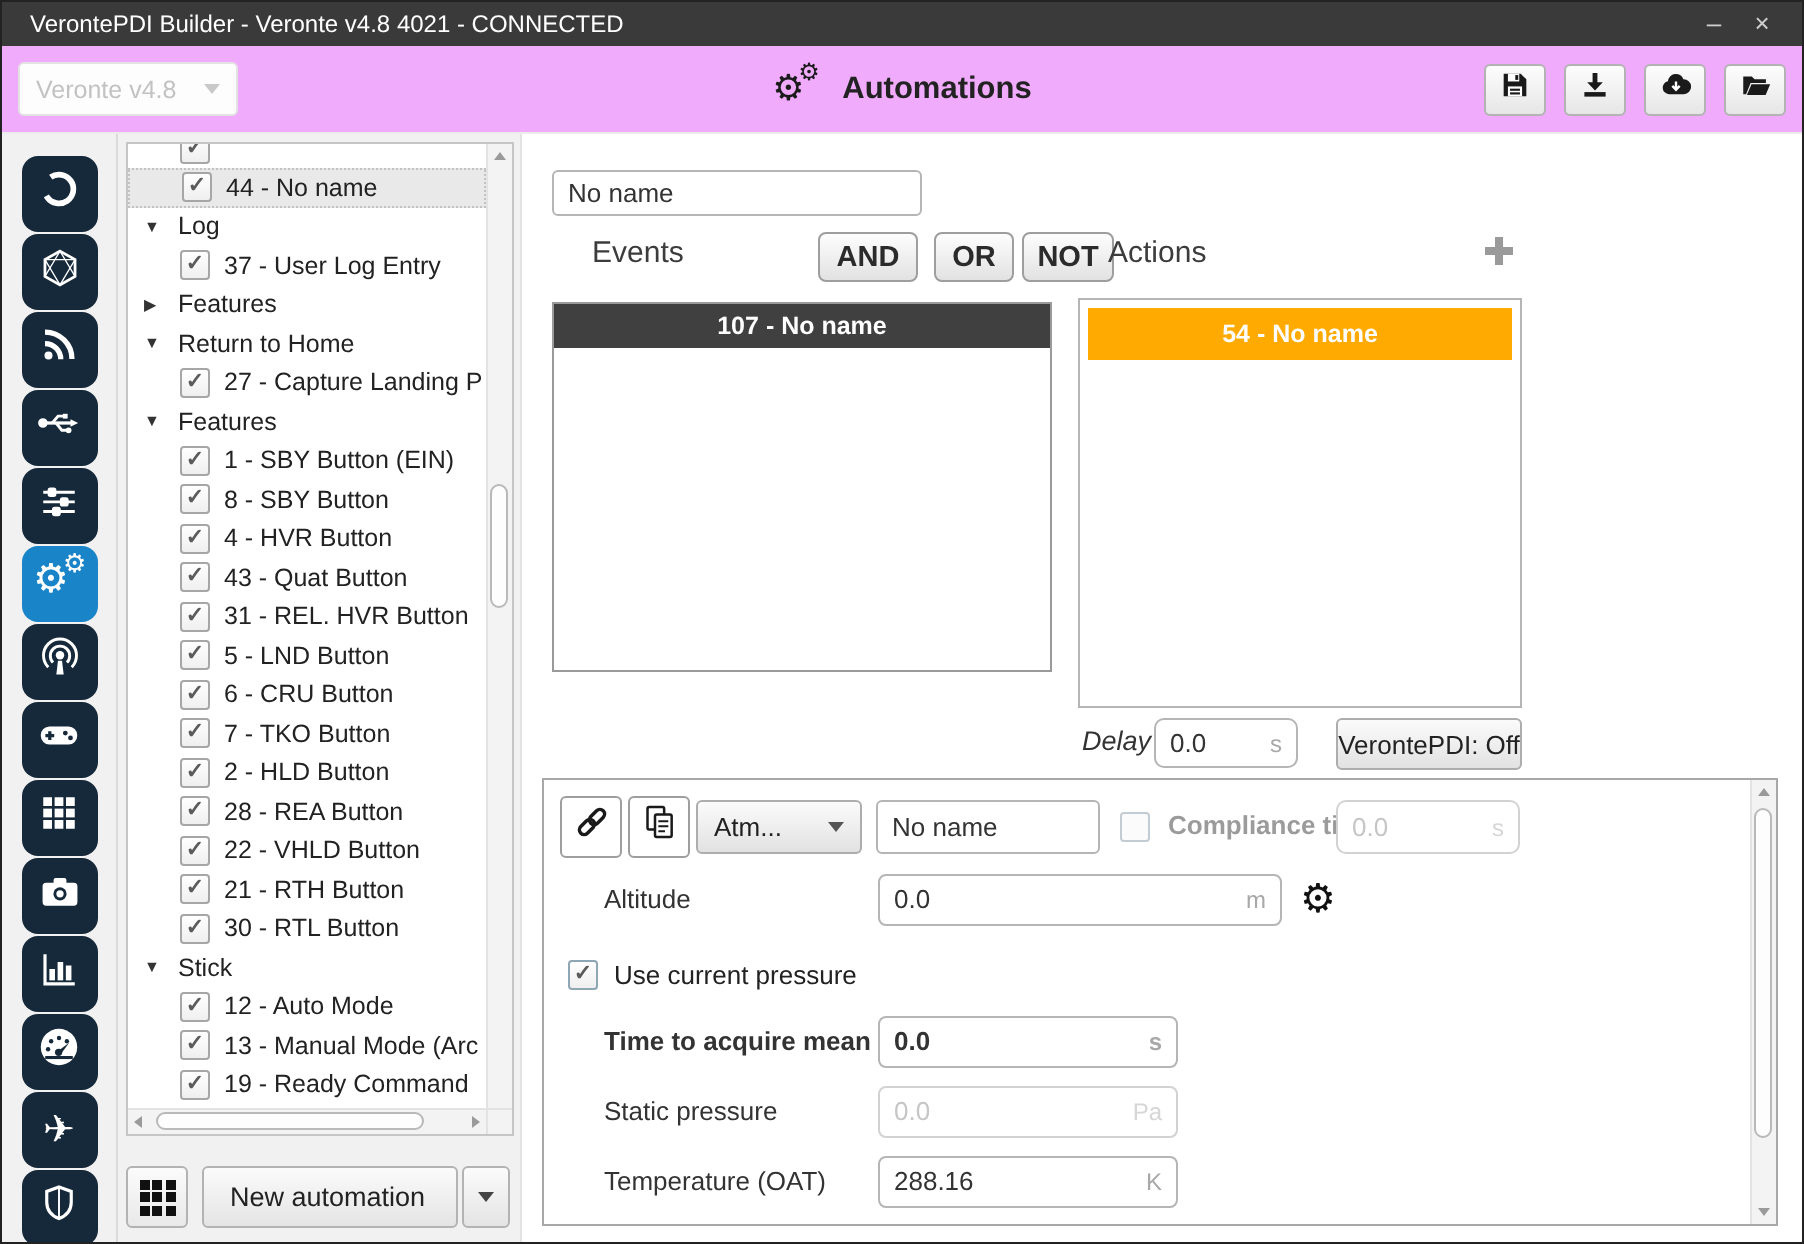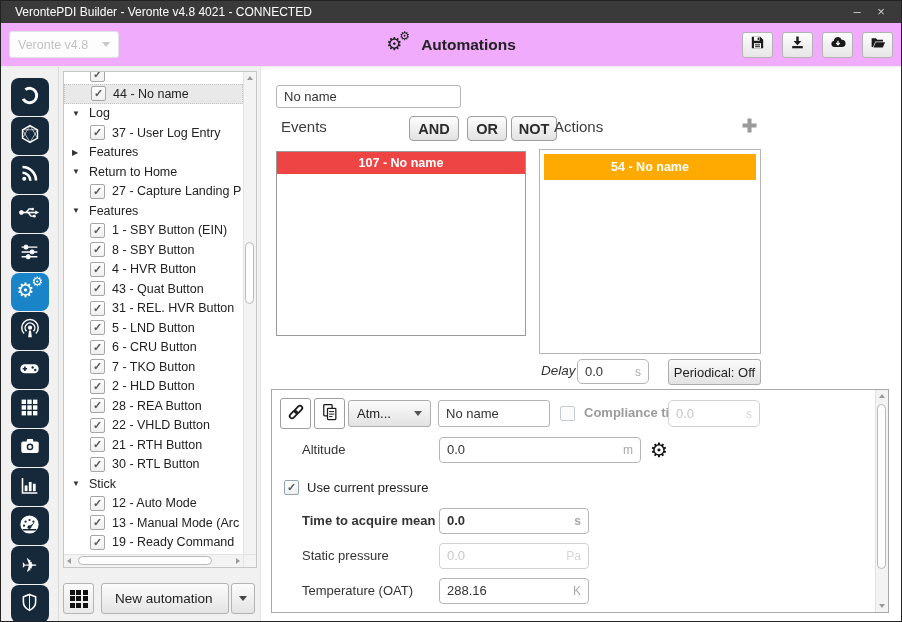--- a/index.html
+++ b/index.html
@@ -454,42 +454,42 @@
         </div>
       </div>
     </div>
 
     <div class="main-area">
 
       <div class="text-input abs" style="left:15px;top:18px;width:185px;height:23px;">
         <span>No name</span>
       </div>
 
-      <div class="sec-label" style="left:20px;top:51px;">Events</div>
+      <div class="sec-label" style="left:35px;top:51px;">Events</div>
       <div class="logic-btn" style="left:148px;top:49px;width:50px;">AND</div>
       <div class="logic-btn" style="left:206px;top:49px;width:40px;">OR</div>
       <div class="logic-btn" style="left:250px;top:49px;width:46px;">NOT</div>
       <div class="sec-label" style="left:293px;top:51px;">Actions</div>
       <span class="abs" style="left:478px;top:48px;"><svg width="21" height="21" viewBox="0 0 24 24" fill="#9a9a9a">
             <path d="M9.7 4h4.6v5.7H20v4.6h-5.7V20H9.7v-5.7H4V9.7h5.7z"></path>
           </svg></span>
 
       <div class="events-box">
-        <div class="events-head" id="events-head" style="background: #ef4444;">107 - No name</div>
+        <div class="events-head" id="events-head" style="background: #404040;">107 - No name</div>
       </div>
       <div class="actions-box">
         <div class="actions-head" id="actions-head" style="background: rgb(255, 170, 0);">54 - No name</div>
       </div>
 
       <div class="small-label" style="left:280px;top:296px;font-style:italic;">Delay</div>
       <div class="text-input abs" style="left:316px;top:292px;width:72px;height:25px;border-radius:5px;">
         <span>0.0</span>
         <span class="unit">s</span>
       </div>
-      <div class="push-btn" style="left:407px;top:292px;width:93px;height:26px;">Periodical: Off</div>
+      <div class="push-btn" style="left:407px;top:292px;width:93px;height:26px;">VerontePDI: Off</div>
 
       <div class="panel">
         <div class="tool-btn" style="left:8px;">
             <span><svg width="20" height="20" viewBox="0 0 24 24" fill="none" stroke="#1a1a1a" stroke-width="2.1">
                 <g transform="rotate(-45 12 12)">
                   <rect x="2.5" y="9.2" width="10.5" height="5.6" rx="2.8"></rect>
                   <rect x="11" y="9.2" width="10.5" height="5.6" rx="2.8"></rect>
                 </g>
               </svg></span>
           </div>

